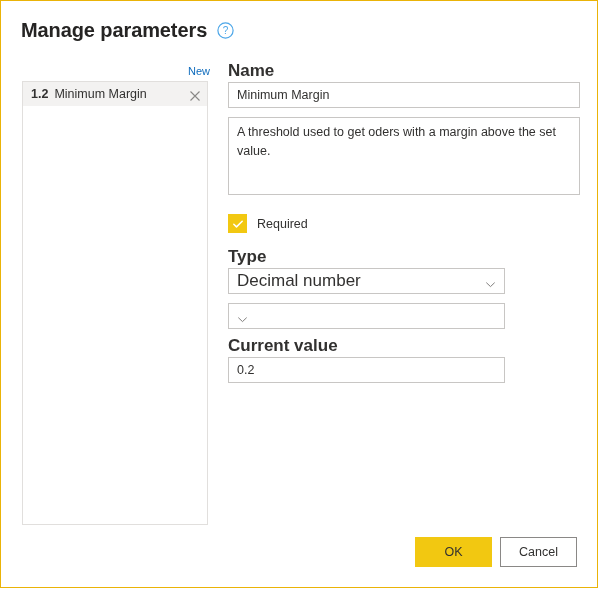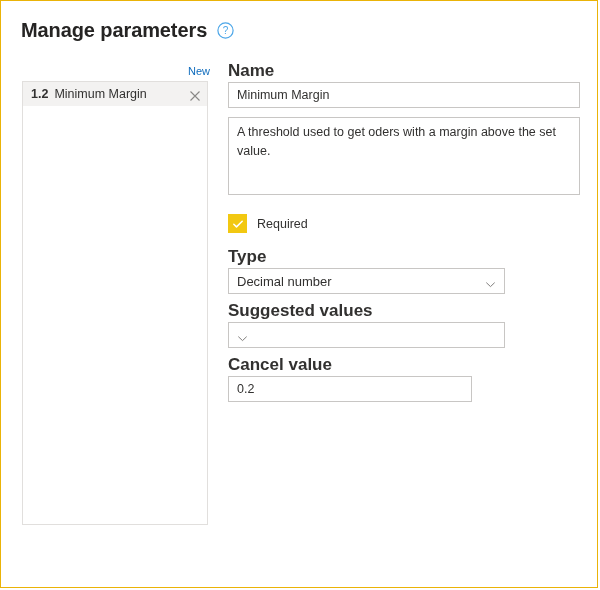--- a/index.html
+++ b/index.html
@@ -187,29 +187,29 @@
     height: 26px;
     border: 1px solid #c8c6c4;
     background: #ffffff;
     display: flex;
     align-items: center;
     padding: 0 8px;
     cursor: pointer;
   }
   .select-value {
     flex: 1 1 auto;
-    font-size: 13px;
+    font-size: 17px;
     color: #323130;
     white-space: nowrap;
     overflow: hidden;
     text-overflow: ellipsis;
   }
   .chevron { width: 11px; height: 11px; flex: 0 0 auto; opacity: 0.8; }
 
-  .input-narrow { width: 244px; }
+  .input-narrow { width: 277px; }
 
   
   .footer {
     position: absolute;
     right: 20px;
     bottom: 20px;
     display: flex;
     gap: 8px;
   }
   .btn {
@@ -293,31 +293,34 @@
         <span class="select-value">Decimal number</span>
         <span class="chevron">
           <svg viewBox="0 0 11 11" width="11" height="11" xmlns="http://www.w3.org/2000/svg">
             <path d="M1.3 3.6 L5.5 7.6 L9.7 3.6" stroke="#605e5c" stroke-width="1" fill="none"></path>
           </svg>
         </span>
       </div>
     </div>
 
     <div class="field-block">
-      <div class="field-label">Suggested values</div>
       <div class="select-box">
         <span class="chevron">
           <svg viewBox="0 0 11 11" width="11" height="11" xmlns="http://www.w3.org/2000/svg">
             <path d="M1.3 3.6 L5.5 7.6 L9.7 3.6" stroke="#605e5c" stroke-width="1" fill="none"></path>
           </svg>
         </span>
       </div>
     </div>
 
     <div class="field-block">
-      <div class="field-label">Cancel value</div>
+      <div class="field-label">Current value</div>
       <input class="text-input input-narrow" type="text" value="0.2" style="">
     </div>
 
   </div>
 
+  <div class="footer">
+    <div class="btn btn-primary">OK</div>
+    <div class="btn btn-secondary">Cancel</div>
+  </div>
 
 </div>
 
 </body></html>

